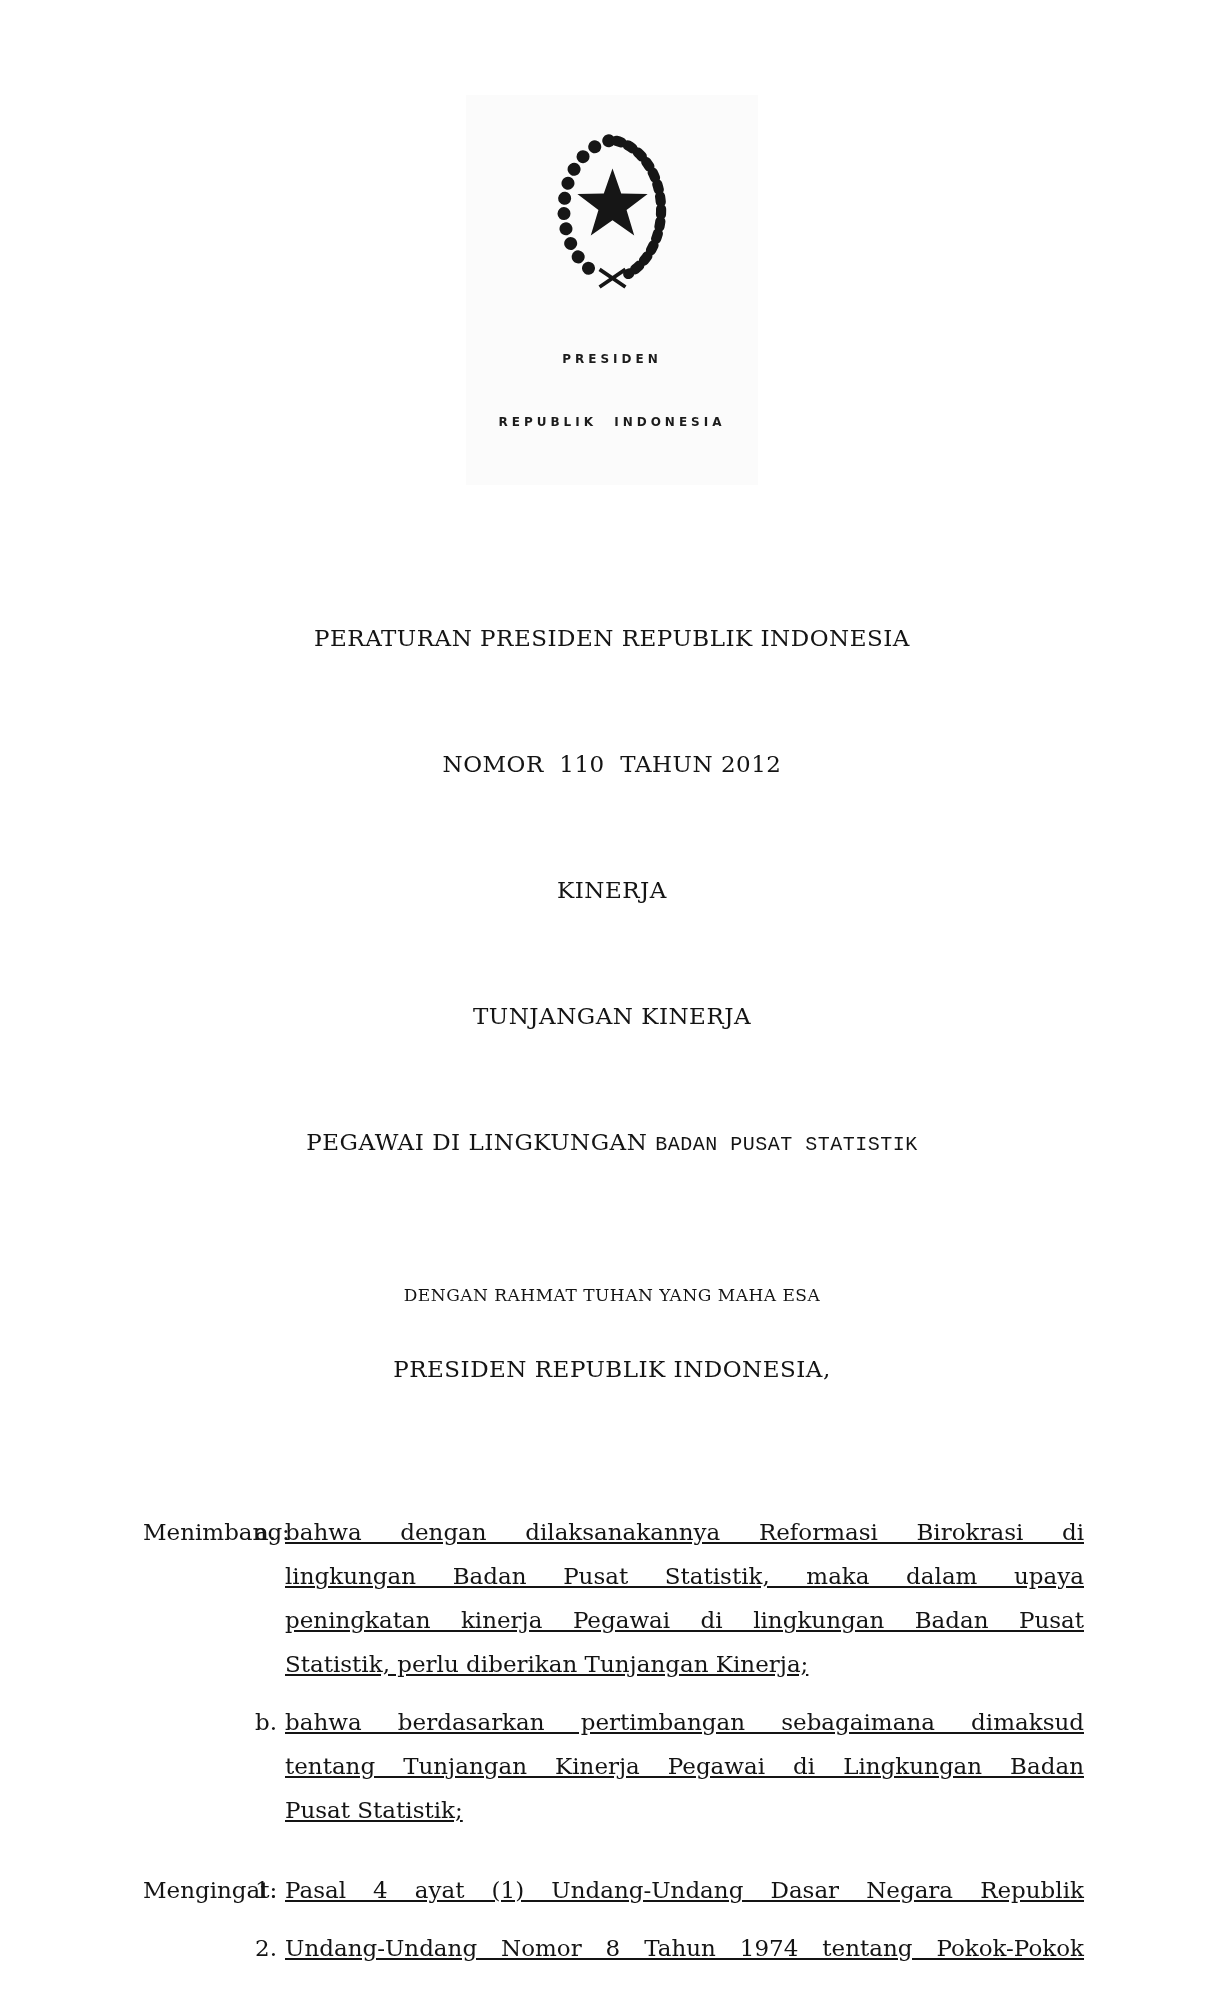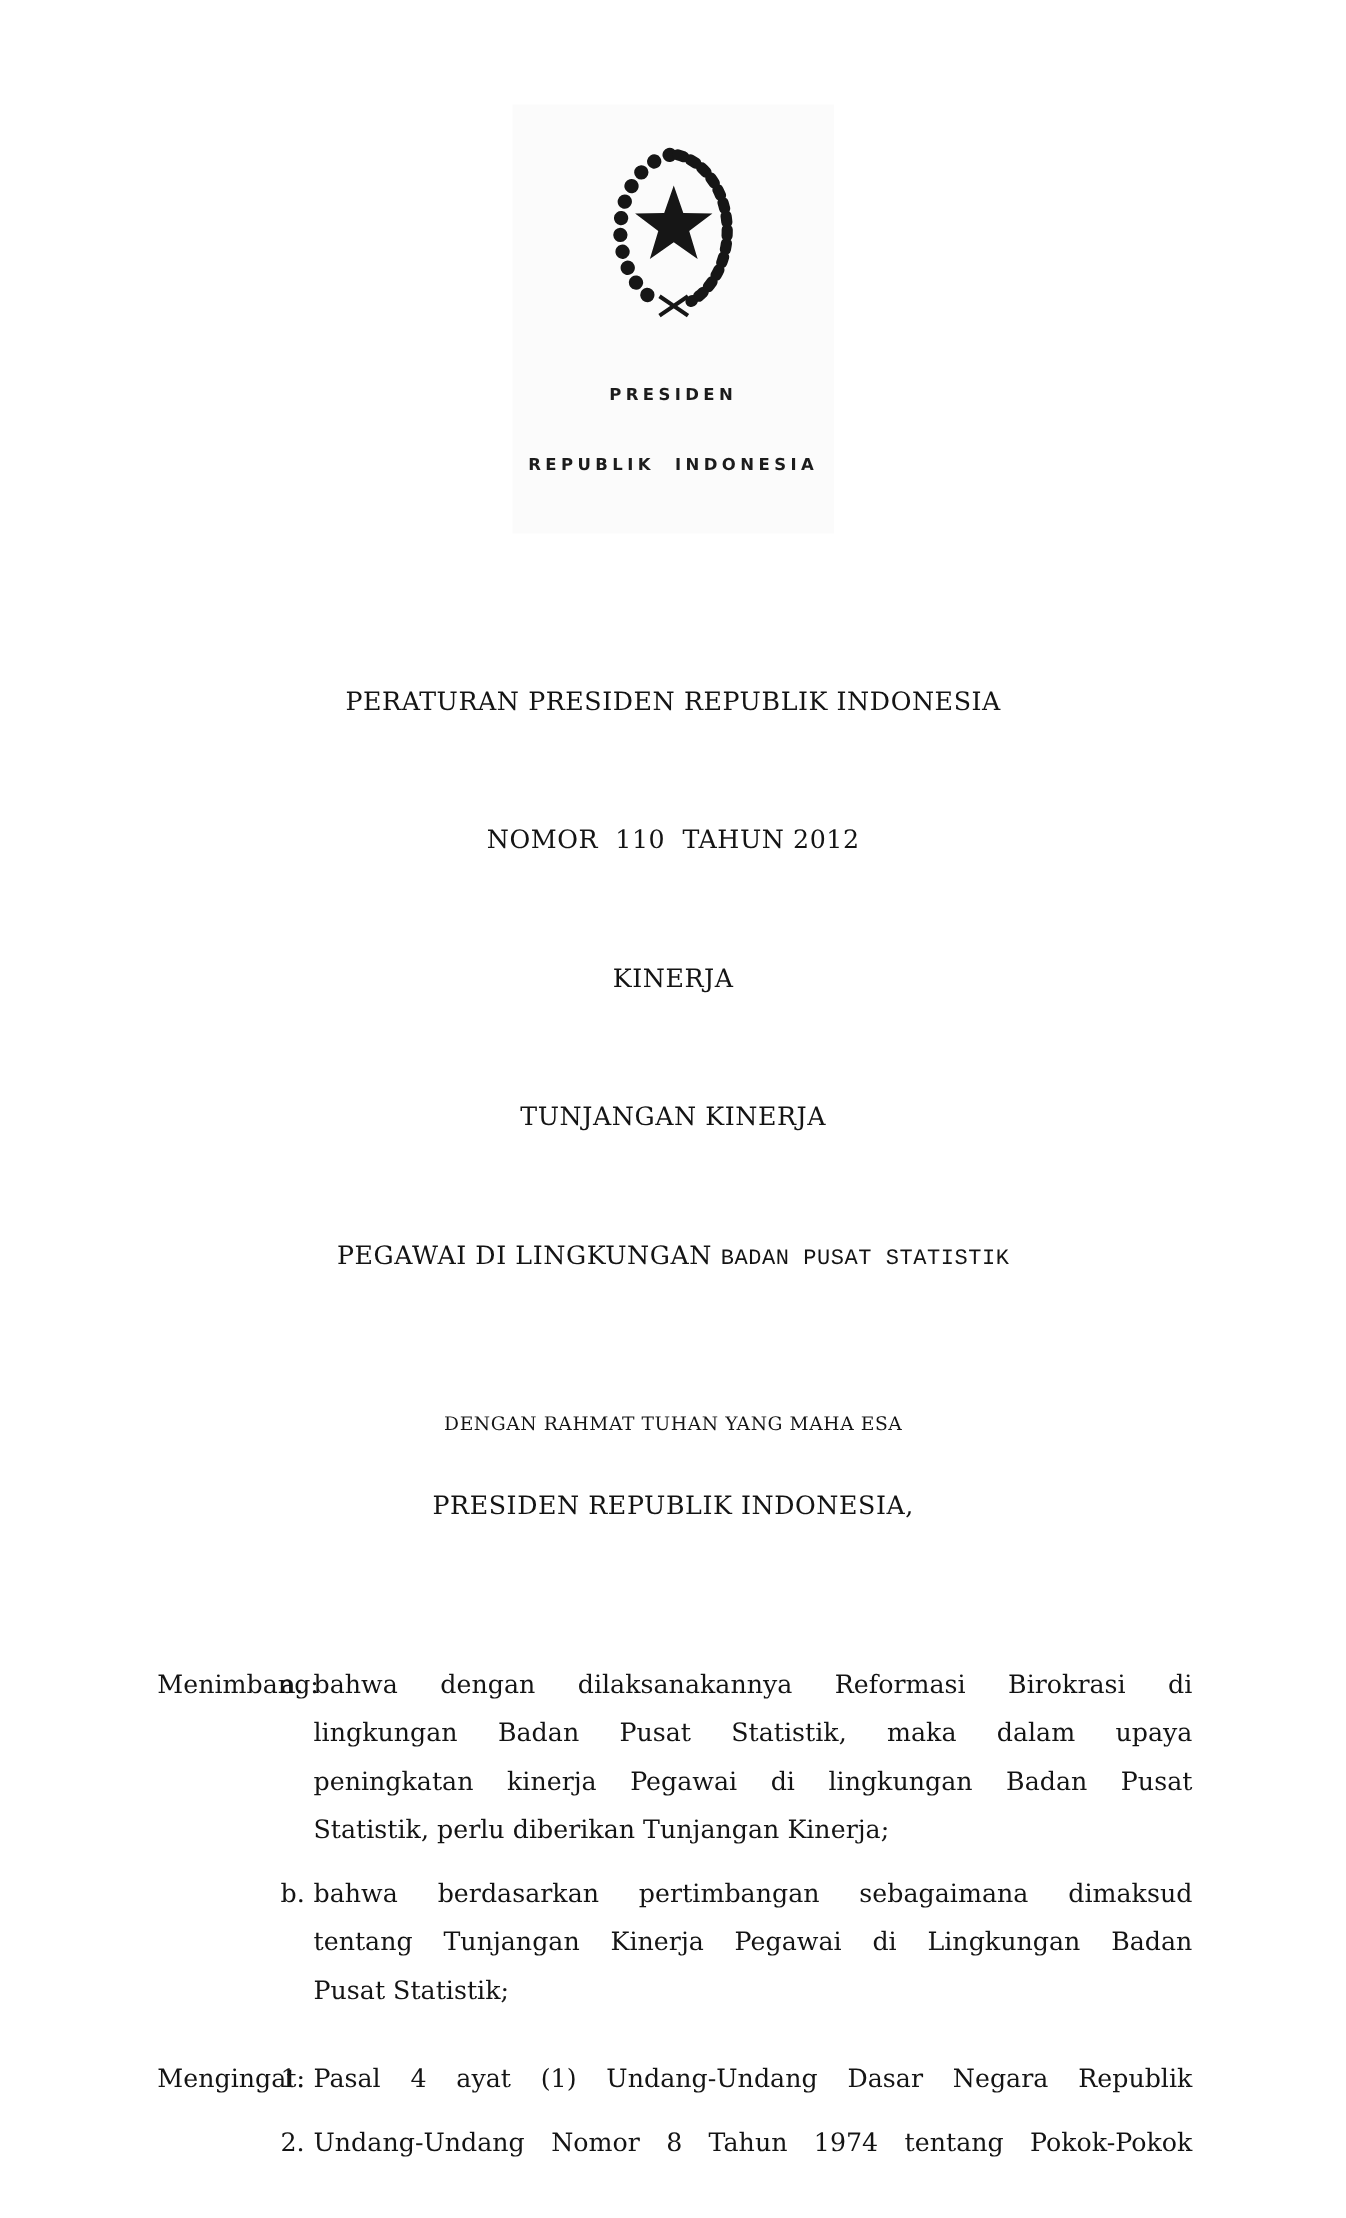--- a/index.html
+++ b/index.html
@@ -19,21 +19,21 @@
     width: 292px;
     margin: 95px auto 0 auto;
     padding: 29px 0 10px 0;
     background: #fbfbfb;
     text-align: center;
   }
   .emblem { display: block; margin: 0 auto; }
   .letterhead-text {
     margin-top: 7px;
     font-family: "DejaVu Sans", "Liberation Sans", sans-serif;
-    font-size: 15px;
+    font-size: 12px;
     font-weight: 700;
     color: #1c1c1c;
     letter-spacing: 4px;
     line-height: 21px;
     white-space: pre;
   }
   .letterhead-text .l2 { word-spacing: 9px; }
   
   .title-block {
     margin-top: 48px;
@@ -51,21 +51,21 @@
     margin: 120px 140px 0 143px;
     font-size: 23px;
     line-height: 44px;
   }
   .clause-row { display: flex; align-items: flex-start; }
   .clause-label { width: 112px; flex: 0 0 112px; }
   .clause-items { flex: 1 1 auto; min-width: 0; }
   .item { display: flex; align-items: flex-start; margin-bottom: 14px; }
   .item:last-child { margin-bottom: 0; }
   .item-marker { width: 30px; flex: 0 0 30px; }
-  .item-text { flex: 1 1 auto; min-width: 0; }
+  .item-text { flex: 1 1 auto; min-width: 0; text-decoration: underline; }
   .jline { text-align: justify; text-align-last: justify; }
   .jline.last { text-align-last: left; }
   .section-gap { height: 36px; }
 </style>
 </head>
 <body>
 
 <div class="page">
 
   <div class="scanbox">

